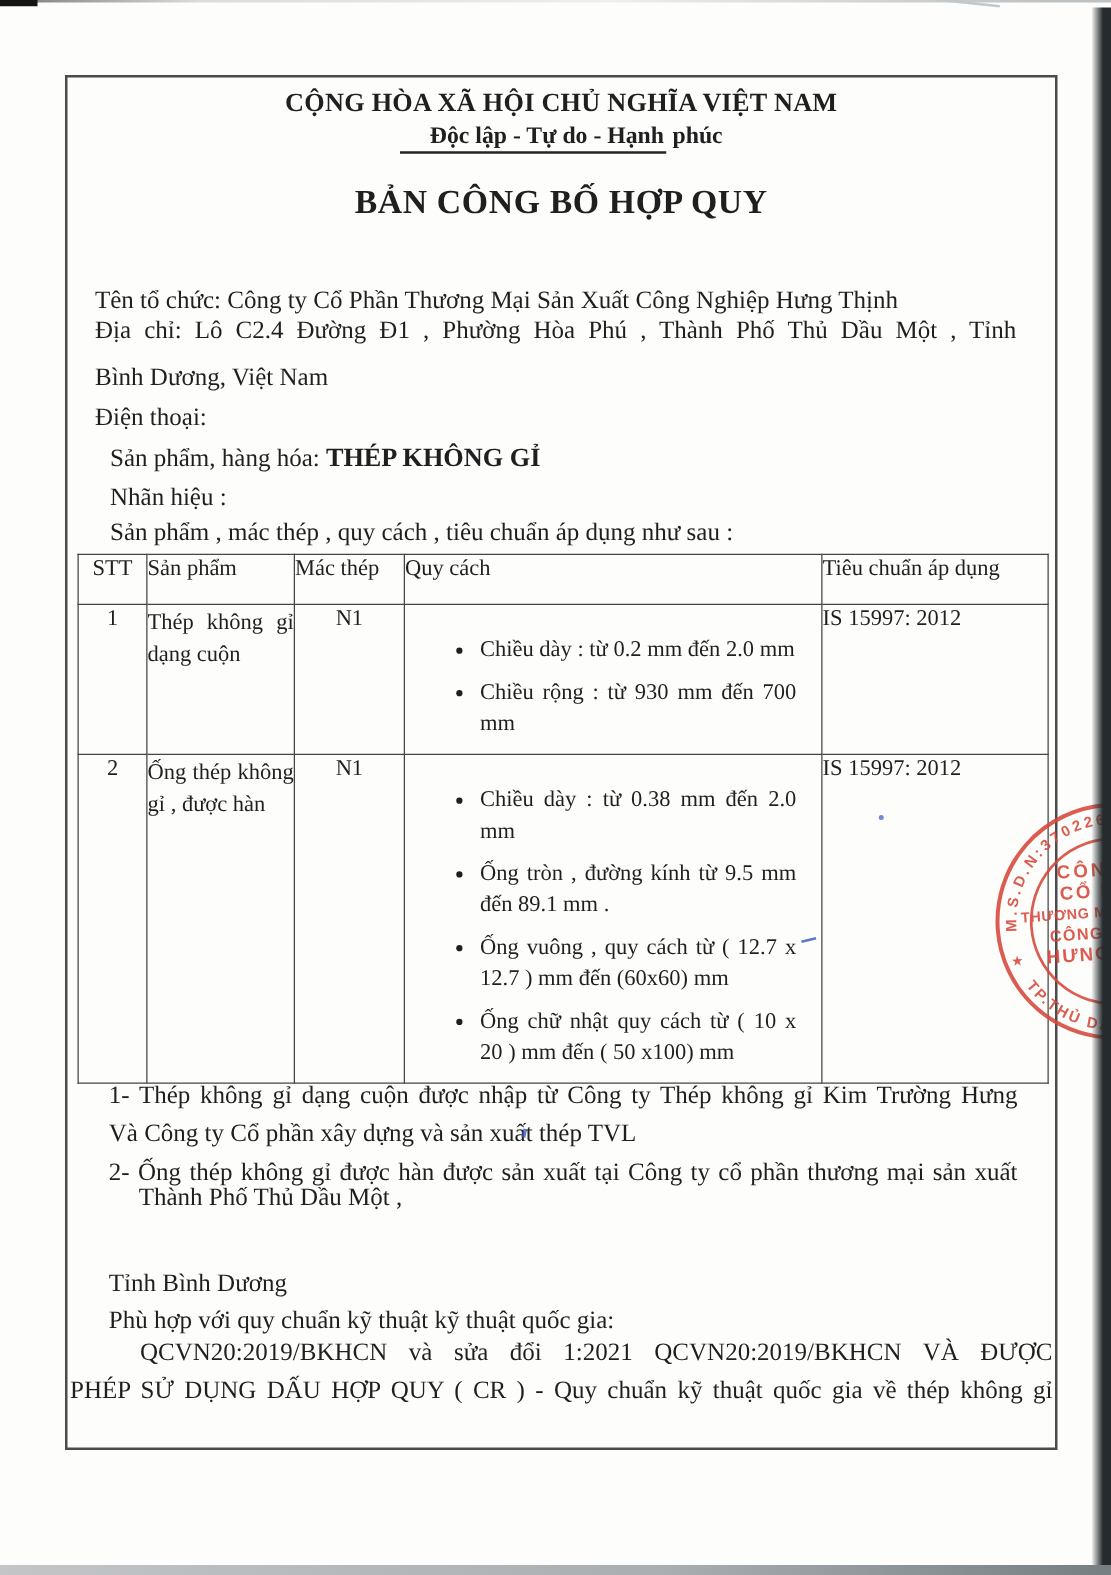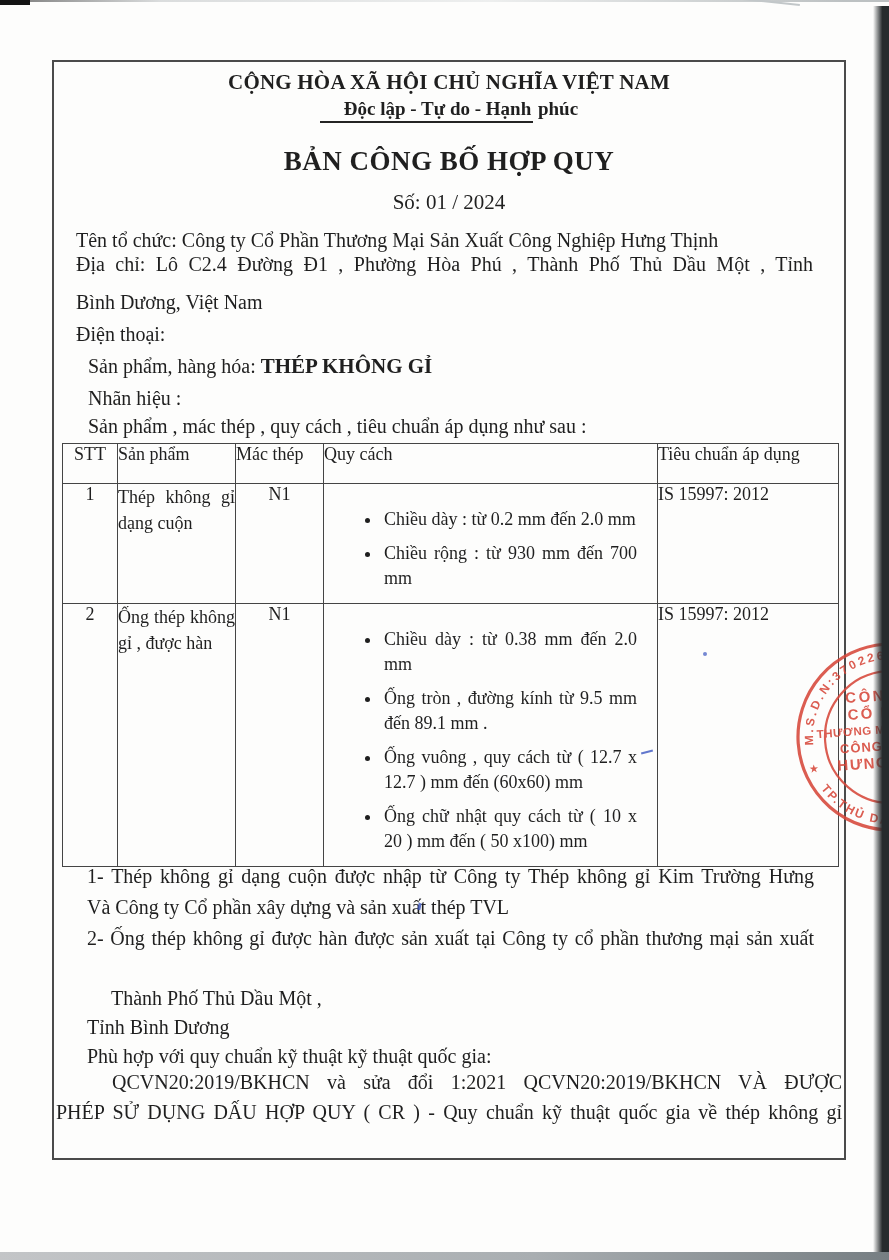--- a/index.html
+++ b/index.html
@@ -54,21 +54,21 @@
   td.c-mt { text-align:center; padding-top:10px; }
   td.c-tc { padding:9px 6px 0 10px; }
   td.c-qc ul { margin:12px; padding:11px 8px 0 46px; }
   td.c-qc li { margin:0 0 9px 0; padding-left:2px; text-align:justify; line-height:25px; }
 
   .note { font-size:20px; line-height:28px; white-space:nowrap; z-index:2; }
   .n1a { left:87px; top:862px; width:727px; }
   .n1b { left:87px; top:893px; }
   .n2a { left:87px; top:910px; width:727px;margin-top:14px; }
   .n2b { left:111px; top:953px; width:703px; }
-  .n2c { left:111px; top:984px; }
+  .n2c { left:111px; top:944px; }
   .tinh { left:87px; top:1013px; }
   .phuhop { left:87px; top:1042px; }
   .fin1 { left:56px; top:1068px; width:786px; text-indent:56px; }
   .fin2 { left:56px; top:1098px; width:786px; }
 
   .stamp { left:791px; top:637px; width:200px; height:200px; z-index:6; opacity:.88; }
   .stamp text { fill:#d7473a; font-family:"Liberation Sans","DejaVu Sans",sans-serif; font-weight:bold; }
   .stamp circle { stroke:#d7473a; fill:none; }
 </style>
 </head>
@@ -83,21 +83,20 @@
   <div class="abs speck-b"></div>
   <div class="abs speck-c"></div>
 
   <div class="abs border-box"></div>
 
   <div class="abs center-line hdr-national">CỘNG HÒA XÃ HỘI CHỦ NGHĨA VIỆT NAM</div>
   <div class="abs center-line hdr-motto">
     <span class="u">Độc lập - Tự do - Hạnh</span><span> phúc</span>
   </div>
   <div class="abs center-line doc-title">BẢN CÔNG BỐ HỢP QUY</div>
-  <div class="abs center-line doc-no">Số: 01 / 2024</div>
 
   <div class="abs body-line org">Tên tổ chức: Công ty Cổ Phần Thương Mại Sản Xuất Công Nghiệp Hưng Thịnh</div>
   <div class="abs body-line jline addr1">Địa chỉ: Lô C2.4 Đường Đ1 , Phường Hòa Phú , Thành Phố Thủ Dầu Một , Tỉnh</div>
   <div class="abs body-line addr2">Bình Dương, Việt Nam</div>
   <div class="abs body-line phone">Điện thoại:</div>
   <div class="abs body-line product">
     <span>Sản phẩm, hàng hóa: </span><b>THÉP KHÔNG GỈ</b>
   </div>
   <div class="abs body-line brand">Nhãn hiệu :</div>
   <div class="abs body-line intro">Sản phẩm , mác thép , quy cách , tiêu chuẩn áp dụng như sau :</div>

